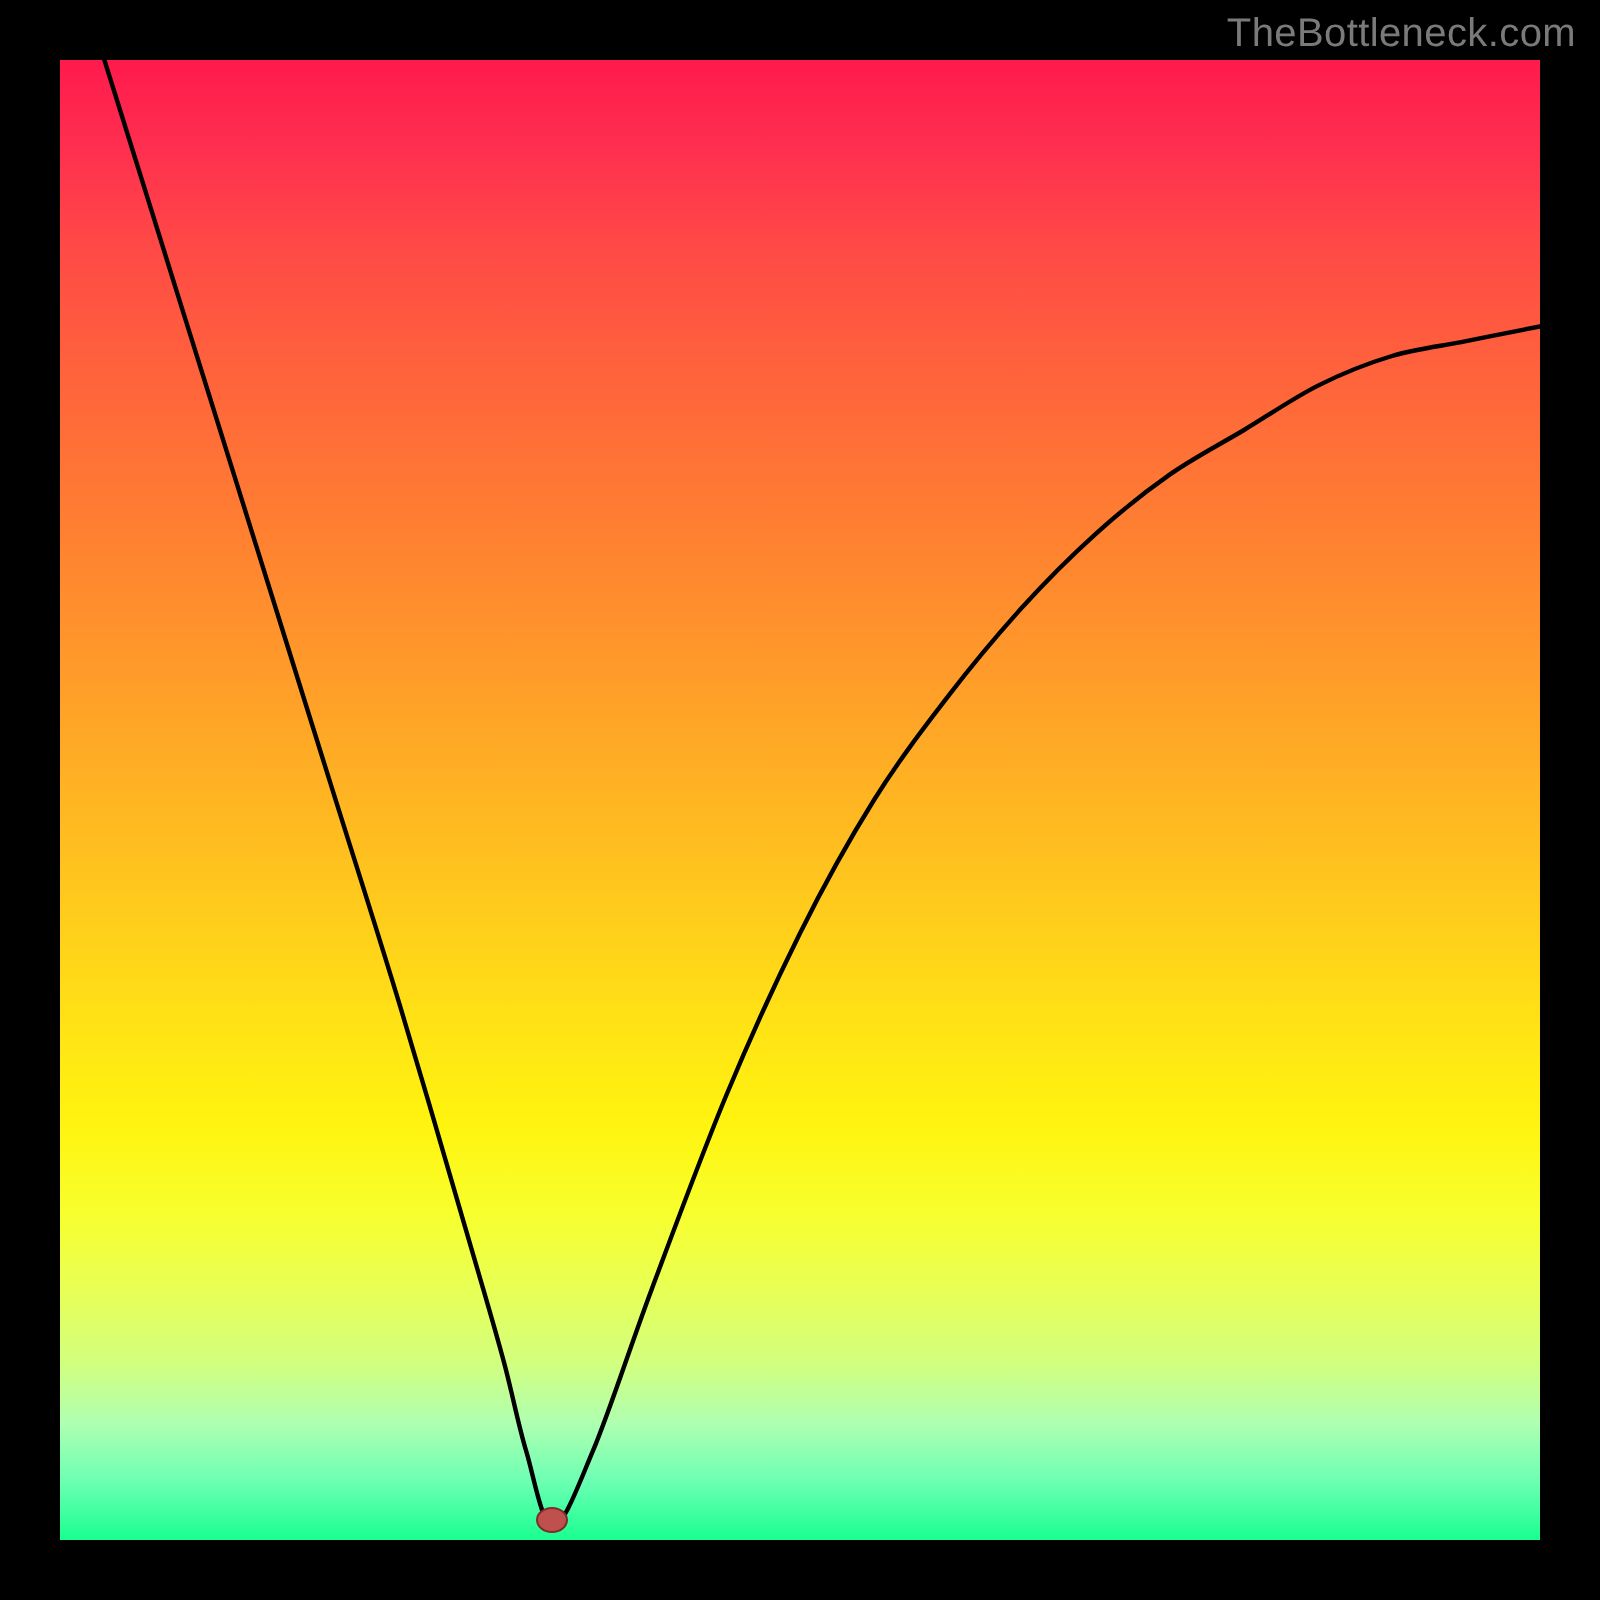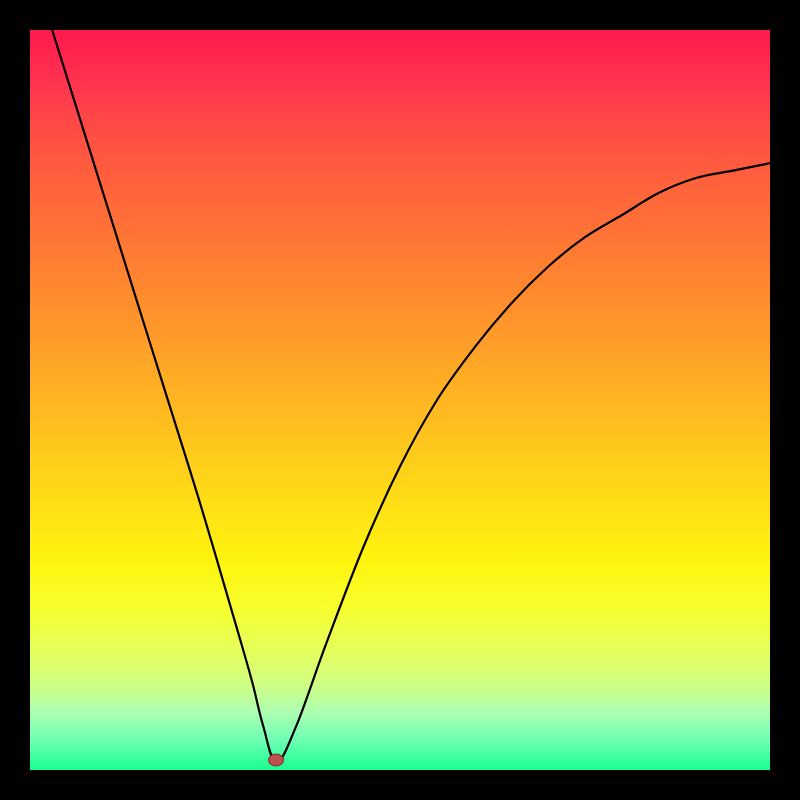--- a/index.html
+++ b/index.html
@@ -74,13 +74,14 @@
 </head>
 <body>
 
 <div class="frame">
   <div class="plot-area">
     <svg class="curve" viewBox="0 0 740 740" preserveAspectRatio="none">
       <path id="curve-path" fill="none" stroke="#000" stroke-width="2.2" stroke-linecap="round" stroke-linejoin="round" d="M 22.2 0.0 C 28.4 19.7, 46.9 78.9, 59.2 118.4 C 71.5 157.9, 83.9 197.3, 96.2 236.8 C 108.5 276.3, 120.9 315.7, 133.2 355.2 C 145.5 394.7, 157.9 432.9, 170.2 473.6 C 182.5 514.3, 198.6 569.8, 207.2 599.4 C 215.8 629.0, 217.7 635.2, 222.0 651.2 C 226.3 667.2, 229.0 682.0, 233.1 695.6 C 237.2 709.2, 240.9 732.6, 246.4 732.6 C 252.0 732.6, 258.1 715.3, 266.4 695.6 C 274.7 675.9, 284.9 643.8, 296.0 614.2 C 307.1 584.6, 320.7 547.6, 333.0 518.0 C 345.3 488.4, 357.7 461.3, 370.0 436.6 C 382.3 411.9, 394.7 389.7, 407.0 370.0 C 419.3 350.3, 431.7 334.2, 444.0 318.2 C 456.3 302.2, 468.7 287.4, 481.0 273.8 C 493.3 260.2, 505.7 247.9, 518.0 236.8 C 530.3 225.7, 542.7 215.8, 555.0 207.2 C 567.3 198.6, 579.7 192.4, 592.0 185.0 C 604.3 177.6, 616.7 169.0, 629.0 162.8 C 641.3 156.6, 653.7 151.7, 666.0 148.0 C 678.3 144.3, 690.7 143.1, 703.0 140.6 C 715.3 138.1, 733.8 134.4, 740.0 133.2"></path>
     </svg>
     <div id="marker" class="marker" style="left: 246.42px; top: 730.38px;"></div>
   </div>
+  <div class="watermark">TheBottleneck.com</div>
 </div>
 
 </body></html>

